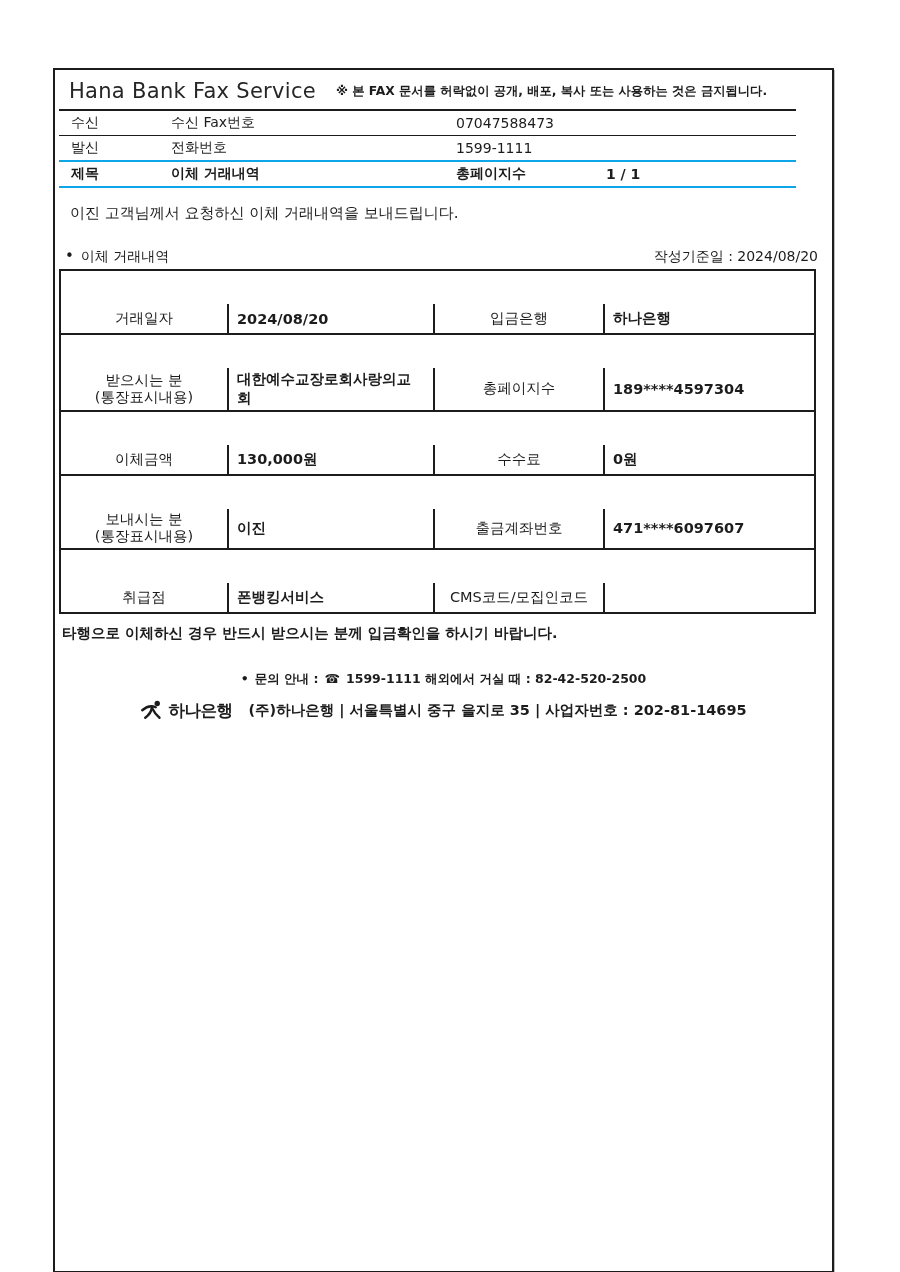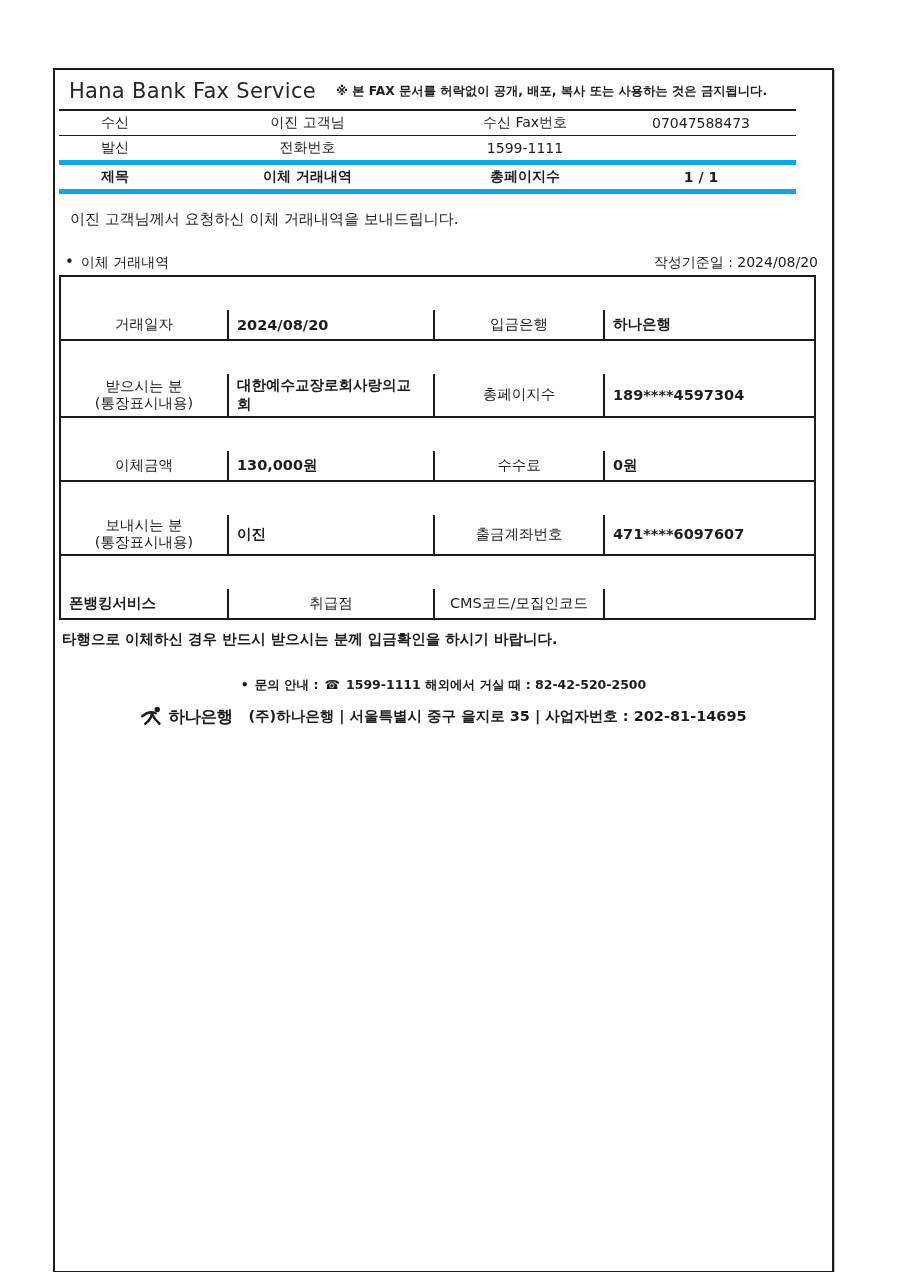--- a/index.html
+++ b/index.html
@@ -45,31 +45,30 @@
   .fax-disclaimer {
     font-size: 12.3px;
     font-weight: bold;
     padding-bottom: 2px;
     white-space: nowrap;
   }
   
   .meta-table {
     margin: 0 36px 0 4px;
     border-top: 2px solid #1c1c1c;
-    text-align: center;
   }
   .meta-row {
     display: grid;
     grid-template-columns: 100px 285px 150px 1fr;
     align-items: center;
     min-height: 22px;
     padding: 0;
   }
   .meta-row.thin { border-bottom: 1px solid #1c1c1c; }
-  .meta-row.thick { border-bottom: 5px solid #0ea5e9; }
+  .meta-row.thick { border-bottom: 2px solid #0ea5e9; }
   .meta-cell {
     font-size: 14px;
     padding: 3px 0 3px 12px;
     white-space: nowrap;
   }
   .meta-row.bold-row .meta-cell { font-weight: bold; }
   
   .greeting {
     margin: 16px 0 0 15px;
     font-size: 15px;
@@ -171,21 +170,20 @@
   <div class="frame">
 
     <div class="header-row">
       <div class="fax-title">Hana Bank Fax Service</div>
       <div class="fax-disclaimer">※ 본 FAX 문서를 허락없이 공개, 배포, 복사 또는 사용하는 것은 금지됩니다.</div>
     </div>
 
     <div class="meta-table">
       <div class="meta-row thin">
         <div class="meta-cell">수신</div>
-        <div class="meta-cell">이진 고객님</div>
         <div class="meta-cell">수신 Fax번호</div>
         <div class="meta-cell">07047588473</div>
       </div>
       <div class="meta-row thick">
         <div class="meta-cell">발신</div>
         <div class="meta-cell">전화번호</div>
         <div class="meta-cell">1599-1111</div>
       </div>
       <div class="meta-row thick bold-row">
         <div class="meta-cell">제목</div>
@@ -225,22 +223,22 @@
         <div class="tx-cell tx-value">0원</div>
       </div>
       <div class="tx-row tall">
         <div class="tx-cell tx-label">보내시는 분
 (통장표시내용)</div>
         <div class="tx-cell tx-value">이진</div>
         <div class="tx-cell tx-label">출금계좌번호</div>
         <div class="tx-cell tx-value">471****6097607</div>
       </div>
       <div class="tx-row">
+        <div class="tx-cell tx-label">취급점</div>
         <div class="tx-cell tx-value">폰뱅킹서비스</div>
-        <div class="tx-cell tx-label">취급점</div>
         <div class="tx-cell tx-label">CMS코드/모집인코드</div>
         <div class="tx-cell tx-value"></div>
       </div>
     </div>
 
     <div class="notice">타행으로 이체하신 경우 반드시 받으시는 분께 입금확인을 하시기 바랍니다.</div>
 
     <div class="contact-line">
       <span>•</span><span class="sep"></span><span>문의 안내 :</span><span class="sep"></span><span>☎</span><span class="sep"></span><span>1599-1111 해외에서 거실 때 : 82-42-520-2500</span>
     </div>

